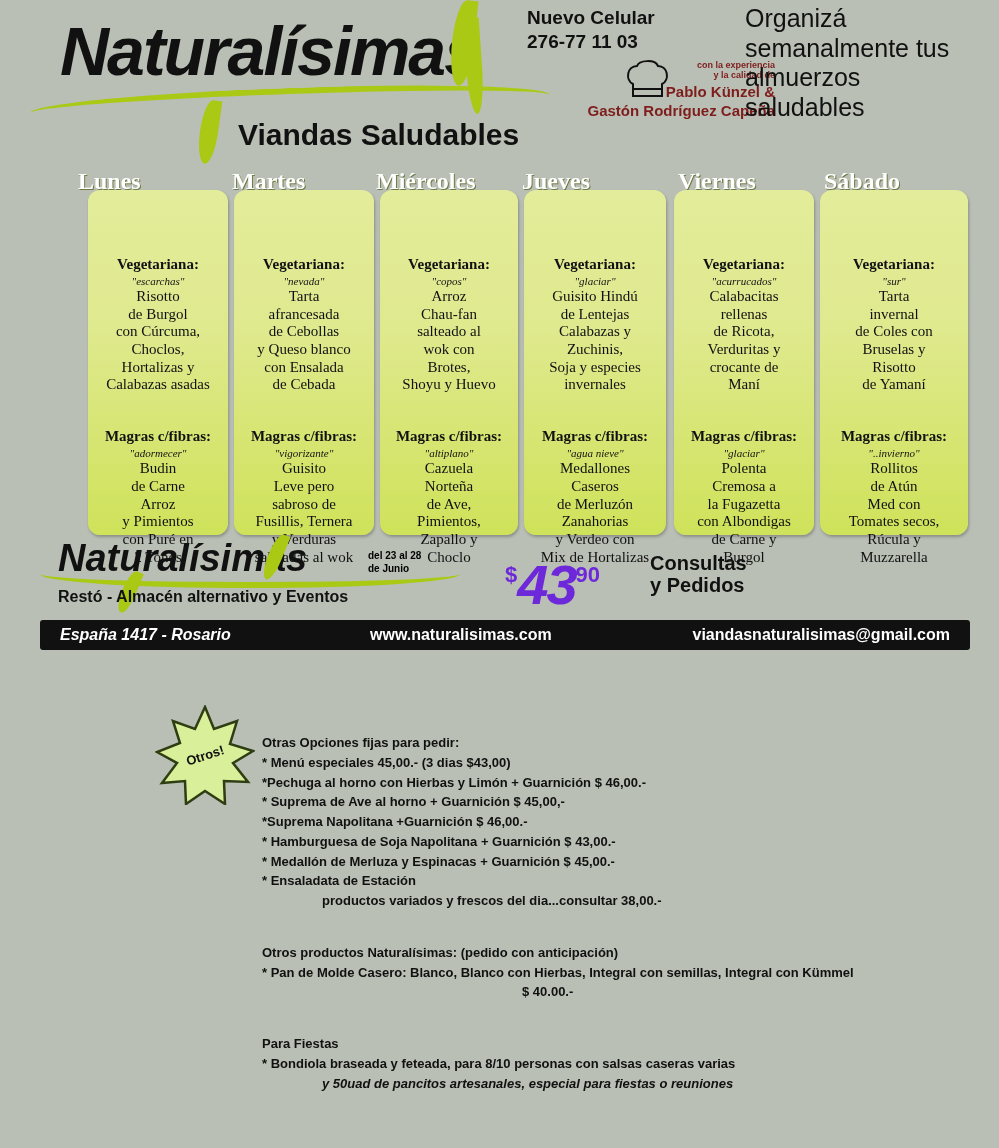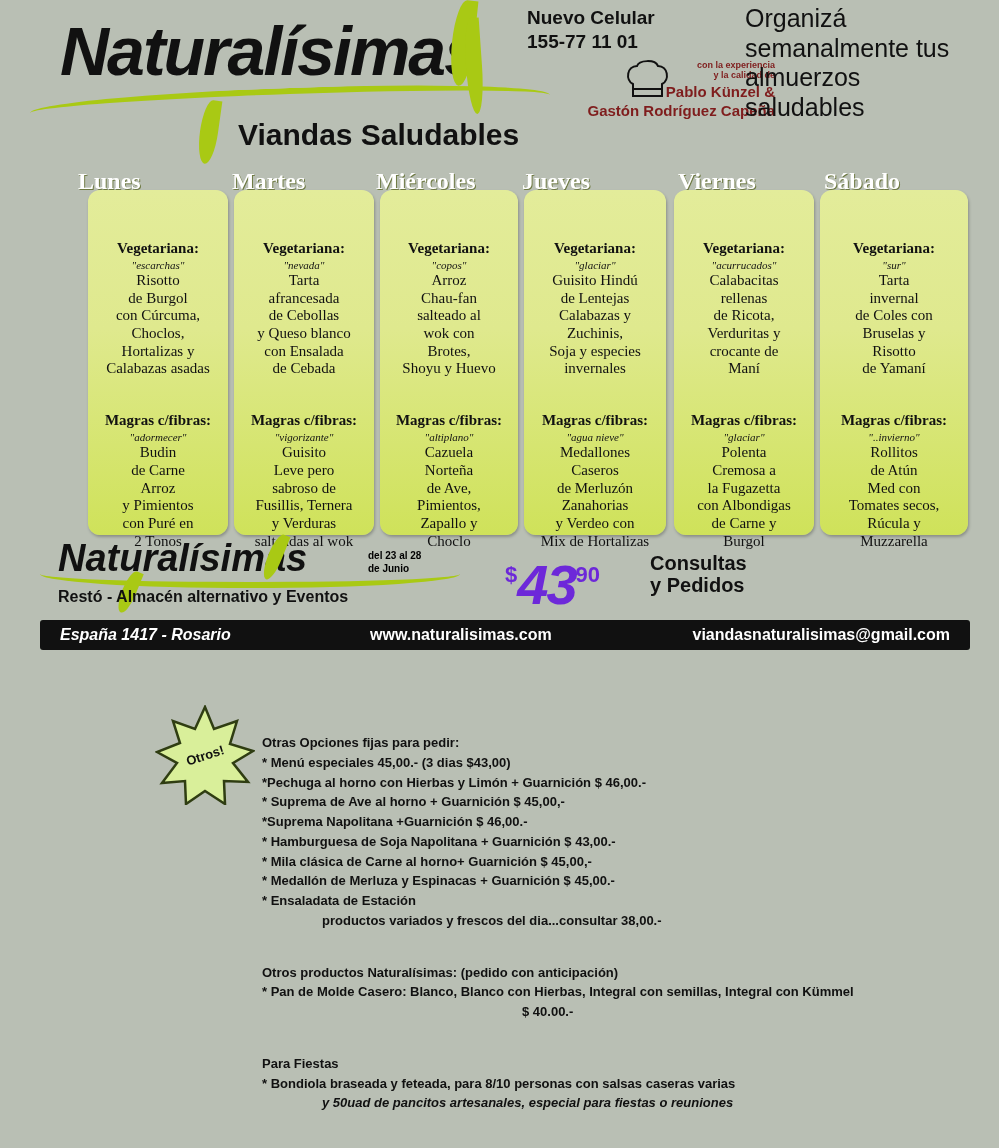--- a/index.html
+++ b/index.html
@@ -66,21 +66,21 @@
   }
 
   
   .col{
     position:absolute;top:190px;
     border-radius:12px;
     background:linear-gradient(180deg,#e3ec9a 0%,#dfe98e 40%,#cfe25a 100%);
     box-shadow:1px 2px 3px rgba(0,0,0,.25);
     text-align:center;
     color:#111;
-    padding:8px 4px 10px 4px;
+    padding:24px 4px 10px 4px;
     box-sizing:border-box;
   }
   .col .sect-title{
     font-family:"Liberation Serif", serif;
     font-weight:bold;font-size:15px;margin-top:34px;
   }
   .col .sect-title.first{margin-top:42px;}
   .col .nick{
     font-family:"Liberation Serif", serif;
     font-size:11px;font-style:italic;margin-top:2px;
@@ -156,21 +156,21 @@
 
   <div class="swoosh"></div>
   <div class="brand-title">Naturalísimas</div>
   <div class="leaf-deco" style="left:452px;top:0px;width:22px;height:86px;transform:rotate(6deg);border-radius:60% 0 60% 60%;"></div>
   <div class="leaf-deco" style="left:466px;top:18px;width:16px;height:96px;transform:rotate(-4deg);border-radius:60% 0 60% 60%;"></div>
   <div class="leaf-deco" style="left:200px;top:100px;width:18px;height:64px;transform:rotate(8deg);border-radius:60% 0 60% 60%;"></div>
   <div class="brand-sub">Viandas Saludables</div>
 
   <div class="cel-box">
     <div>Nuevo Celular</div>
-    <div>155-77 11 01</div>
+    <div>276-77 11 03</div>
   </div>
 
   <svg class="chef-hat" viewBox="0 0 46 44">
     <path d="M8 26 C0 22 2 8 12 8 C14 2 30 1 33 8 C43 8 45 22 37 26 L37 38 L8 38 Z" fill="none" stroke="#111" stroke-width="2"></path>
     <line x1="8" y1="31" x2="37" y2="31" stroke="#111" stroke-width="2"></line>
   </svg>
 
   <div class="chef-block">
     <div class="chef-small" style="padding-left:78px;">con la experiencia</div>
     <div class="chef-small" style="padding-left:78px;">y la calidad de</div>
@@ -334,21 +334,20 @@
     <div class="otros-text">Otros!</div>
   </div>
 
   <div class="opts">
     <div>Otras Opciones fijas para pedir:</div>
     <div>* Menú especiales 45,00.-  (3 dias $43,00)</div>
     <div>*Pechuga al horno con Hierbas y Limón + Guarnición $ 46,00.-</div>
     <div>* Suprema de Ave al horno + Guarnición $ 45,00,-</div>
     <div>*Suprema Napolitana +Guarnición  $ 46,00.-</div>
     <div>* Hamburguesa de Soja Napolitana + Guarnición  $ 43,00.-</div>
-    <div>*  Mila clásica de Carne al horno+  Guarnición $ 45,00,-</div>
     <div>* Medallón de Merluza y Espinacas + Guarnición $ 45,00.-</div>
     <div>* Ensaladata de Estación</div>
     <div class="indent">productos variados y frescos del dia...consultar  38,00.-</div>
     <div class="gap"></div>
     <div class="gap"></div>
     <div>Otros productos Naturalísimas:     (pedido con anticipación)</div>
     <div>* Pan de Molde Casero: Blanco, Blanco con Hierbas, Integral con semillas, Integral con Kümmel</div>
     <div class="right-ind">$ 40.00.-</div>
     <div class="gap"></div>
     <div class="gap"></div>

